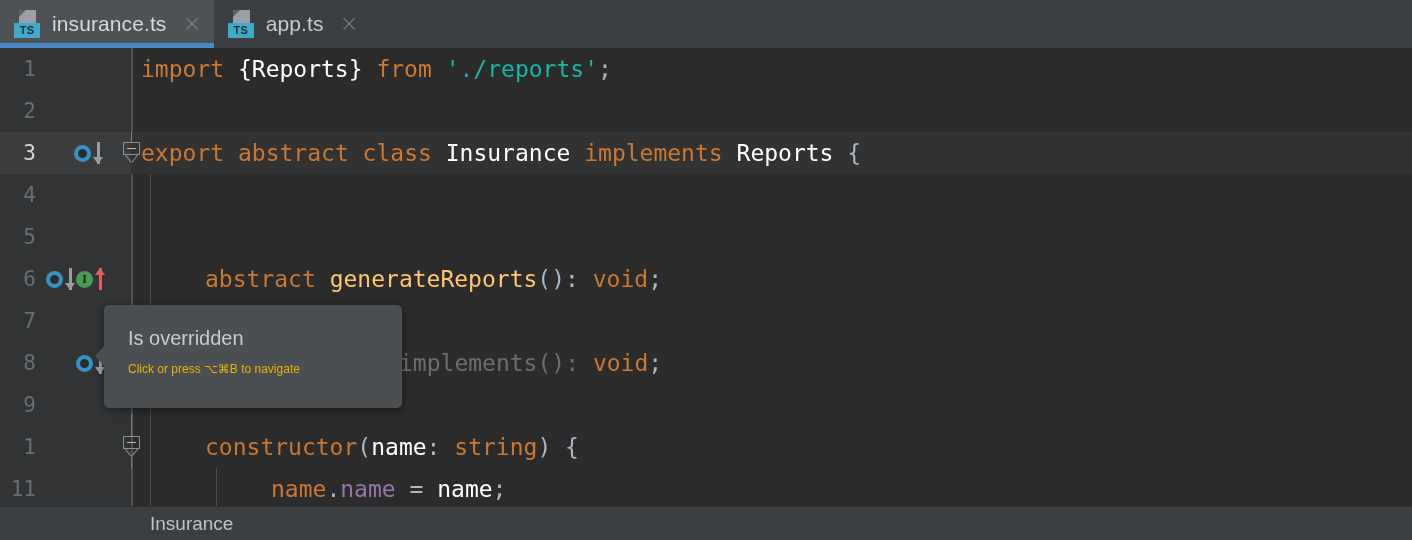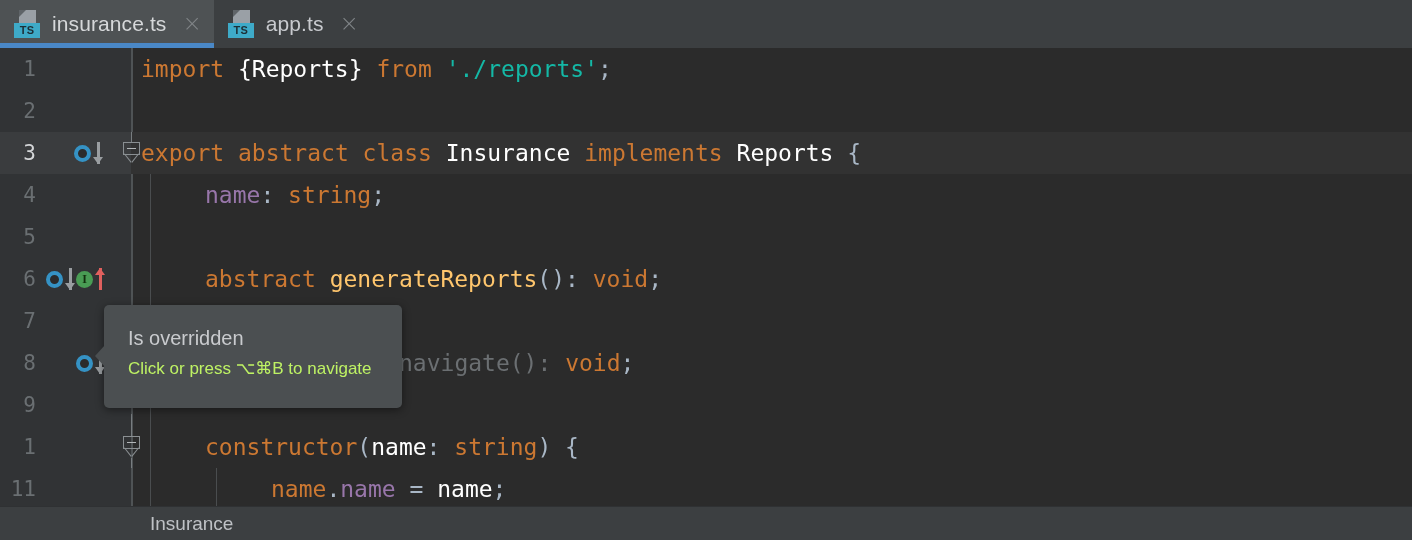--- a/index.html
+++ b/index.html
@@ -314,22 +314,22 @@
     border-right: 10px solid #4b4f51;
   }
   .tip-title {
     font-size: 20px;
     color: #c9cbce;
     line-height: 22px;
     margin-bottom: 11px;
     white-space: nowrap;
   }
   .tip-sub {
-    font-size: 17px;
-    color: #bef264;
+    font-size: 12px;
+    color: #eab308;
     line-height: 18px;
     white-space: nowrap;
   }
 
   
   .breadcrumb-bar {
     position: absolute;
     left: 0; top: 506px;
     width: 1412px;
     height: 34px;
@@ -409,21 +409,20 @@
           <div class="box"></div>
           <div class="tip"></div>
           <div class="minus"></div>
         </div>
         <div class="code"><span class="kw">export</span><span> </span><span class="kw">abstract</span><span> </span><span class="kw">class</span><span> </span><span class="id">Insurance</span><span> </span><span class="kw">implements</span><span> </span><span class="id">Reports</span><span class="pun"> {</span></div>
       </div>
 
       <div class="row">
         <div class="lineno">4</div>
         <div class="guide" style="left:150px;"></div>
-        <div class="code" style="left:205px;"><span class="fld">name</span><span class="pun">: </span><span class="kw">string</span><span class="pun">;</span></div>
       </div>
 
       <div class="row">
         <div class="lineno">5</div>
         <div class="guide" style="left:150px;"></div>
         <div class="code"></div>
       </div>
 
       <div class="row">
         <div class="lineno">6</div>
@@ -454,21 +453,21 @@
       <div class="row">
         <div class="lineno">8</div>
         <div class="marker" style="left:76px;">
           <div class="circ impl"></div>
           <div class="arrow down">
               <div class="shaft"></div>
               <div class="head"></div>
             </div>
         </div>
         <div class="guide" style="left:150px;"></div>
-        <div class="code" style="left:399px;"><span class="dim">navigate(): </span><span class="kw">void</span><span class="pun">;</span></div>
+        <div class="code" style="left:399px;"><span class="dim">implements(): </span><span class="kw">void</span><span class="pun">;</span></div>
       </div>
 
       <div class="row">
         <div class="lineno">9</div>
         <div class="guide" style="left:150px;"></div>
         <div class="code"></div>
       </div>
 
       <div class="row">
         <div class="lineno">1</div>

